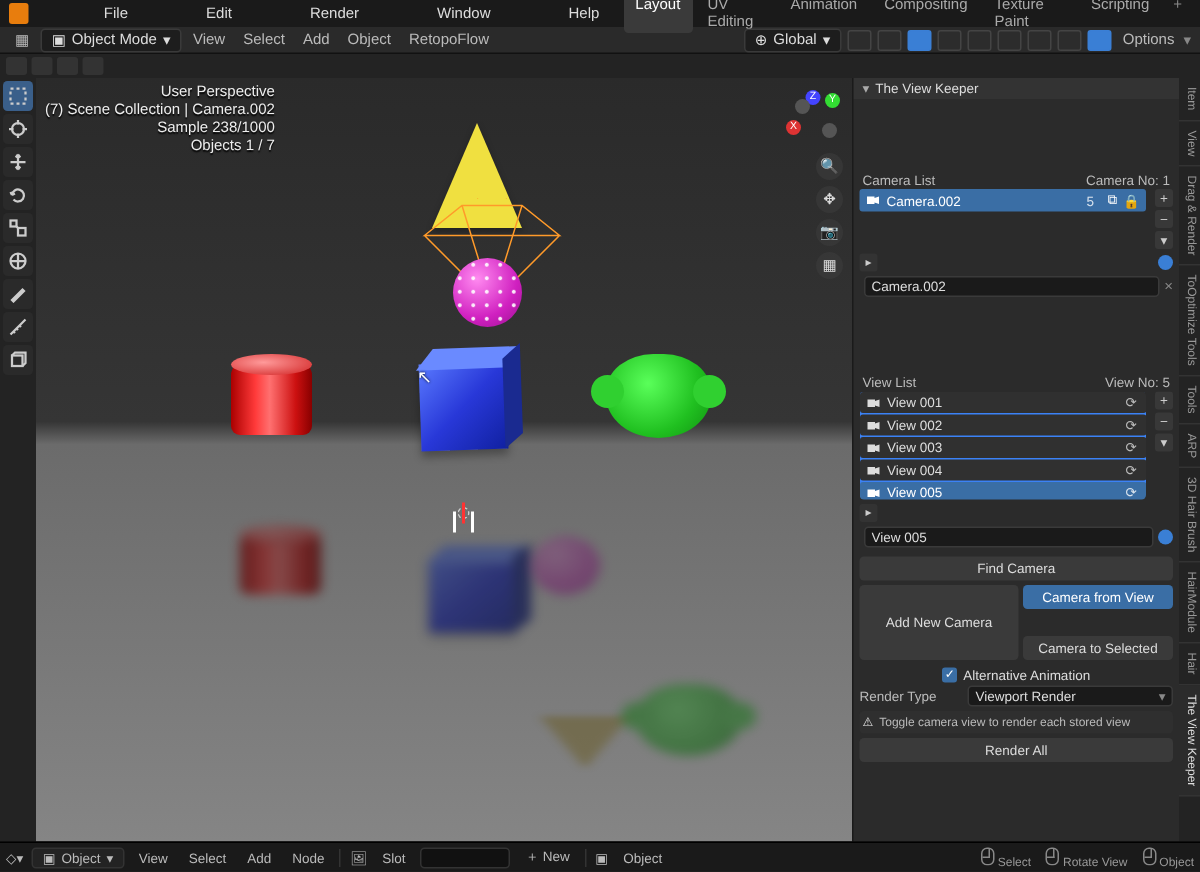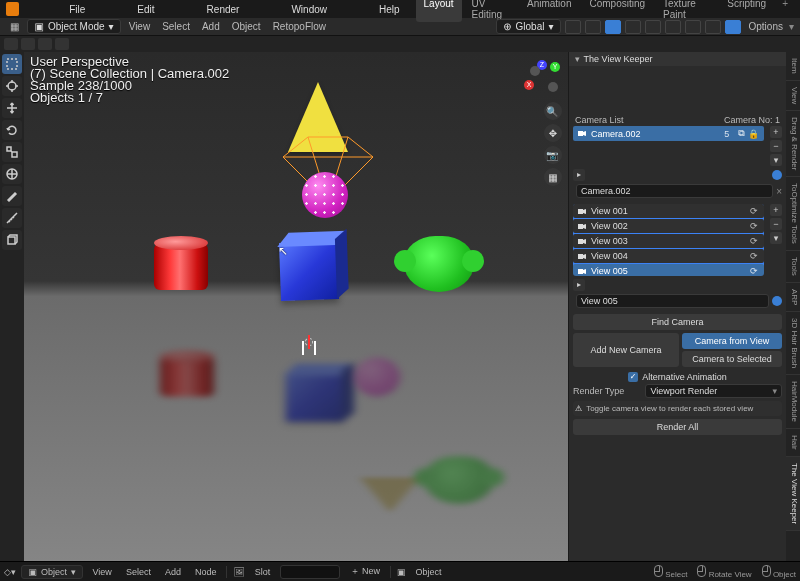--- a/index.html
+++ b/index.html
@@ -29,21 +29,21 @@
 .tool-bar .tb { width: 14px; height: 12px; background: #333; border-radius: 2px; }
 
 
 .layout { display: flex; height: calc(581px - 18px - 18px - 16px - 20px); }
 .left-tools { width: 24px; background: #232323; display: flex; flex-direction: column; gap: 2px; padding: 2px; }
 .left-tools .lt { width: 20px; height: 20px; background: #2a2a2a; border-radius: 3px; display: flex; align-items: center; justify-content: center; font-size: 11px; color: #ddd; cursor: pointer; }
 .left-tools .lt.active { background: #3a5f8a; }
 .left-tools .lt svg { width: 12px; height: 12px; stroke: #ccc; fill: none; stroke-width: 1.5; }
 
 .viewport { flex: 1; position: relative; background: linear-gradient(180deg, #2a2a2a 0%, #353535 45%, #6b6b6b 48%, #858585 100%); overflow: hidden; }
-.viewport .info { position: absolute; top: 4px; left: 6px; color: #eee; font-size: 13px; line-height: 12px; text-shadow: 0 1px 1px #000; }
+.viewport .info { position: absolute; top: 4px; left: 6px; color: #eee; font-size: 10px; line-height: 12px; text-shadow: 0 1px 1px #000; text-align: right; }
 .viewport .gizmo { position: absolute; top: 8px; right: 8px; width: 36px; height: 36px; }
 .viewport .gizmo .ax { position: absolute; width: 10px; height: 10px; border-radius: 50%; font-size: 7px; text-align: center; line-height: 10px; color: #fff; }
 .viewport .side-gizmos { position: absolute; top: 50px; right: 6px; display: flex; flex-direction: column; gap: 4px; }
 .viewport .side-gizmos .sg { width: 18px; height: 18px; background: rgba(60,60,60,.6); border-radius: 50%; display:flex; align-items:center; justify-content:center; font-size:10px; color:#ddd; }
 
 
 .shape { position: absolute; }
 .cone { left: 264px; top: 30px; width: 0; height: 0; border-left: 30px solid transparent; border-right: 30px solid transparent; border-bottom: 70px solid #f0e040; filter: drop-shadow(0 2px 2px rgba(0,0,0,.3)); }
 .cam-wire { left: 254px; top: 80px; width: 100px; height: 80px; }
 .cam-wire svg { width: 100%; height: 100%; }
@@ -91,21 +91,21 @@
 .side-btns { display:flex; flex-direction:column; gap:2px; margin-left:3px; }
 .side-btns .sb { width:12px; height:12px; background:#383838; border-radius:2px; color:#ccc; font-size:9px; text-align:center; line-height:12px; cursor:pointer; }
 .flex-row { display:flex; gap:3px; }
 .input-row { display:flex; align-items:center; gap:3px; margin-top:3px; }
 .input-row .play { width:12px; height:12px; background:#333; border-radius:2px; color:#ccc; font-size:8px; text-align:center; line-height:12px; }
 .input-row .txt { flex:1; background:#1a1a1a; border:1px solid #3a3a3a; border-radius:3px; padding:1px 4px; color:#ddd; font-size:9px; height:14px; }
 .input-row .dot { width:10px; height:10px; border-radius:50%; background:#3a7fd5; }
 .big-btn { background:#3a3a3a; border-radius:3px; padding:3px; text-align:center; font-size:9px; color:#ddd; cursor:pointer; flex:1; }
 .big-btn.half { }
 .big-btn.primary { background:#3a6ea5; color:#fff; }
-.btn-col { display:flex; flex-direction:column; gap:2px; flex:1; }
+.btn-col { display:flex; flex-direction:column; gap:18px; flex:1; }
 .check-row { display:flex; align-items:center; gap:4px; font-size:9px; color:#ddd; padding:2px 0; justify-content:center; }
 .check-row .cb { width:10px; height:10px; background:#3a6ea5; border-radius:2px; color:#fff; font-size:8px; text-align:center; line-height:10px; }
 .label-row { display:flex; align-items:center; gap:21px; font-size:9px; color:#bbb; }
 .label-row .dd { flex:1; background:#1a1a1a; border:1px solid #3a3a3a; border-radius:3px; padding:1px 4px; color:#ddd; font-size:9px; }
 .warn-row { display:flex; align-items:center; gap:4px; font-size:8px; color:#bbb; padding:3px 2px; background:#2f2f2f; border-radius:3px; margin:3px 0; }
 .warn-row .wi { color:#eee; }
 .views-box { background:#3b82f6; border-radius:3px; max-height:72px; overflow:auto; }
 
 
 .bottom-bar { position:absolute; bottom:0; left:0; right:0; height:20px; background:#1a1a1a; display:flex; align-items:center; padding:0 4px; gap:6px; color:#bbb; font-size:9px; border-top:1px solid #000; }
@@ -318,20 +318,24 @@
         <div class="input-row">
           <span class="ic"><svg viewBox="0 0 10 9" fill="#ccc">
                 <path d="M1 2h5v5H1z M6 3l3-1v5l-3-1z"></path>
               </svg></span>
           <input class="txt" value="Camera.002" style="">
           <span style="color:#888">×</span>
         </div>
       </div>
 
       <div class="panel-section">
+        <div class="row">
+          <span>View List</span>
+          <span><span>View No:</span> <span>5</span></span>
+        </div>
         <div class="flex-row">
           <div class="views-box" style="flex:1">
             <div class="list-item">
                 <span class="ic">
                   <svg viewBox="0 0 10 9">
                     <path d="M1 2h5v5H1z M6 3l3-1v5l-3-1z"></path>
                   </svg>
                 </span>
                 <span>View 001</span>
                 <span class="refresh">⟳</span>

